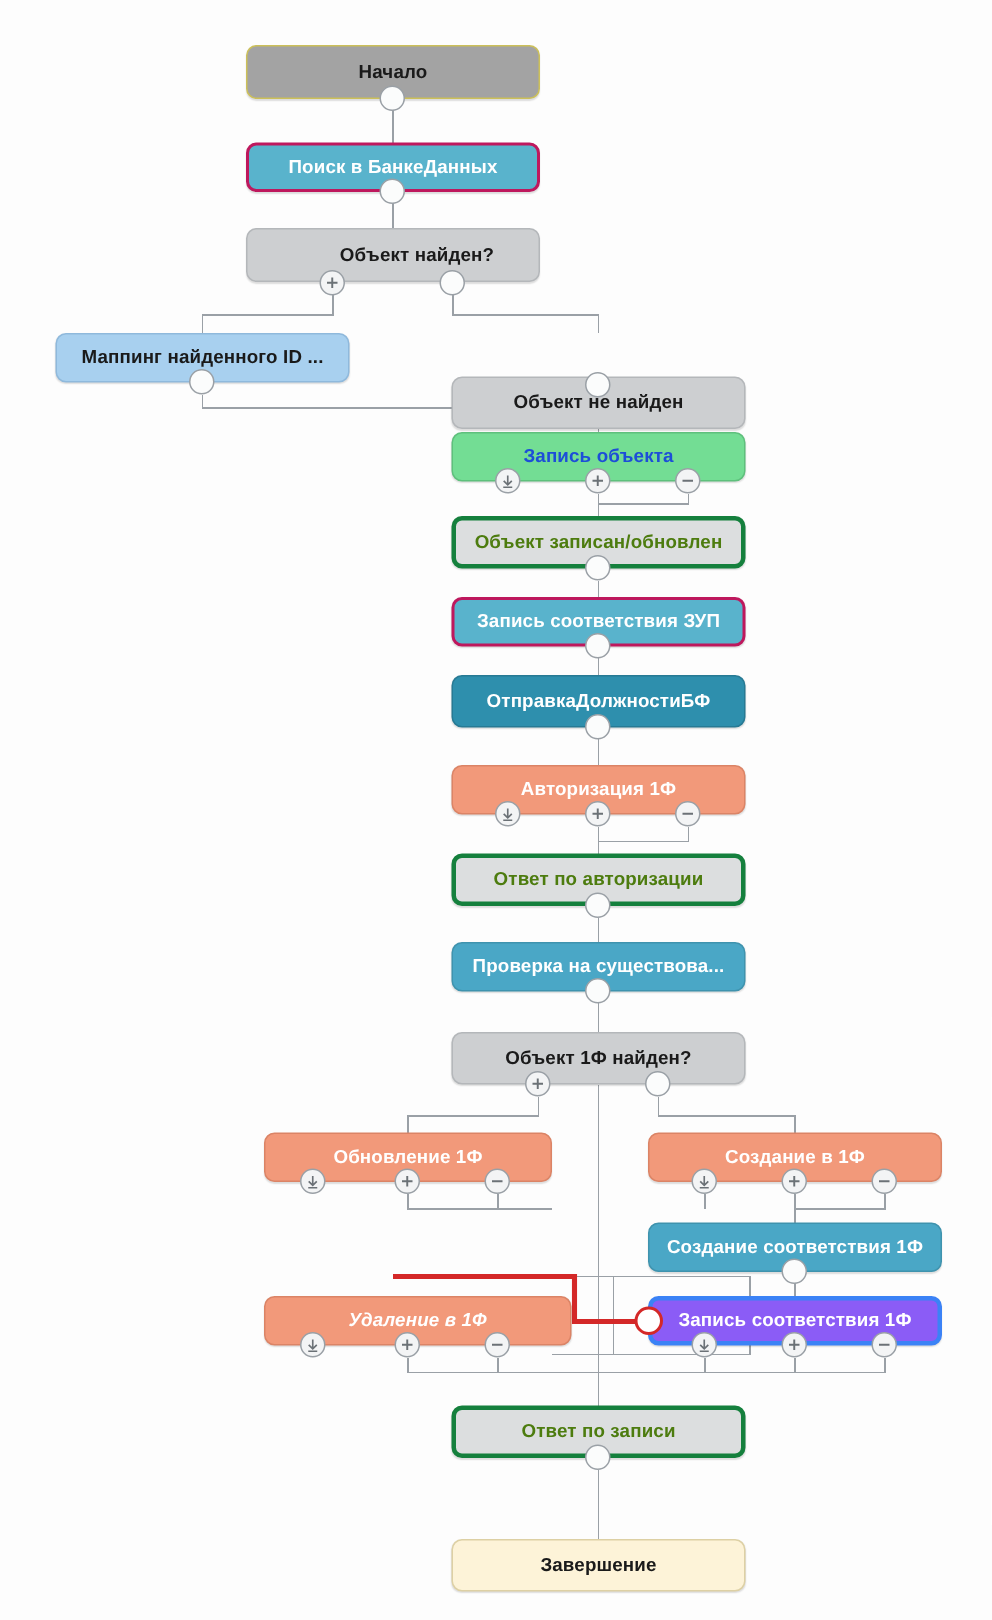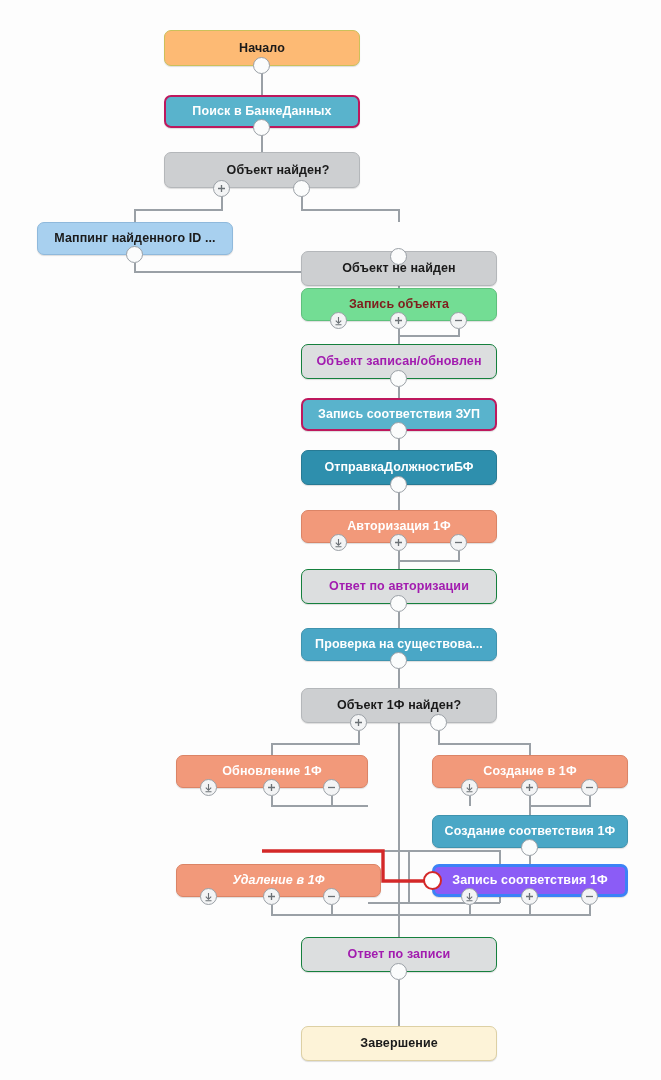--- a/index.html
+++ b/index.html
@@ -37,29 +37,29 @@
     letter-spacing: .1px;
     white-space: nowrap;
     overflow: hidden;
     box-shadow: 0 1px 1px rgba(0,0,0,.13);
   }
   .node .lbl {
     padding: 0 10px;
     line-height: 1;
   }
   
-  .t-start   { background:#fdba74; border:1px solid #ccc05a; color:#1a1a1a; font-weight:bold; }
+  .t-start   { background:#a3a3a3; border:1px solid #ccc05a; color:#1a1a1a; font-weight:bold; }
   .t-end     { background:#fdf3d8; border:1px solid #ddd0a4; color:#1a1a1a; font-weight:bold; }
   .t-teal    { background:#59b3cc; border:2px solid #be185d; color:#ffffff; font-weight:bold; }
   .t-teal-d  { background:#2e8fad; border:1px solid #277a94; color:#ffffff; font-weight:bold; }
   .t-teal-m  { background:#4aa7c6; border:1px solid #3f93ae; color:#ffffff; font-weight:bold; }
   .t-lblue   { background:#a8d0ef; border:1px solid #8fb9dc; color:#1a1a1a; font-weight:bold; }
   .t-gray    { background:#cdcfd1; border:1px solid #b4b7ba; color:#1a1a1a; font-weight:bold; }
-  .t-gray-l  { background:#dcdedf; border:1px solid #15803d; color:#a21caf; font-weight:bold; }
-  .t-green   { background:#73dd94; border:1px solid #5ec07c; color:#7f1d1d; font-weight:bold; }
+  .t-gray-l  { background:#dcdedf; border:3px solid #15803d; color:#4d7c0f; font-weight:bold; }
+  .t-green   { background:#73dd94; border:1px solid #5ec07c; color:#1d4ed8; font-weight:bold; }
   .t-green-l { background:#8b5cf6; border:3px solid #3b82f6; color:#ffffff; font-weight:bold; }
   .t-orange  { background:#f2997a; border:1px solid #db8466; color:#ffffff; font-weight:bold; }
 
   
   .port {
     position: absolute;
     width: 17px; height: 17px;
     border-radius: 50%;
     background: #f3f4f5;
     border: 1px solid #9aa0a6;

